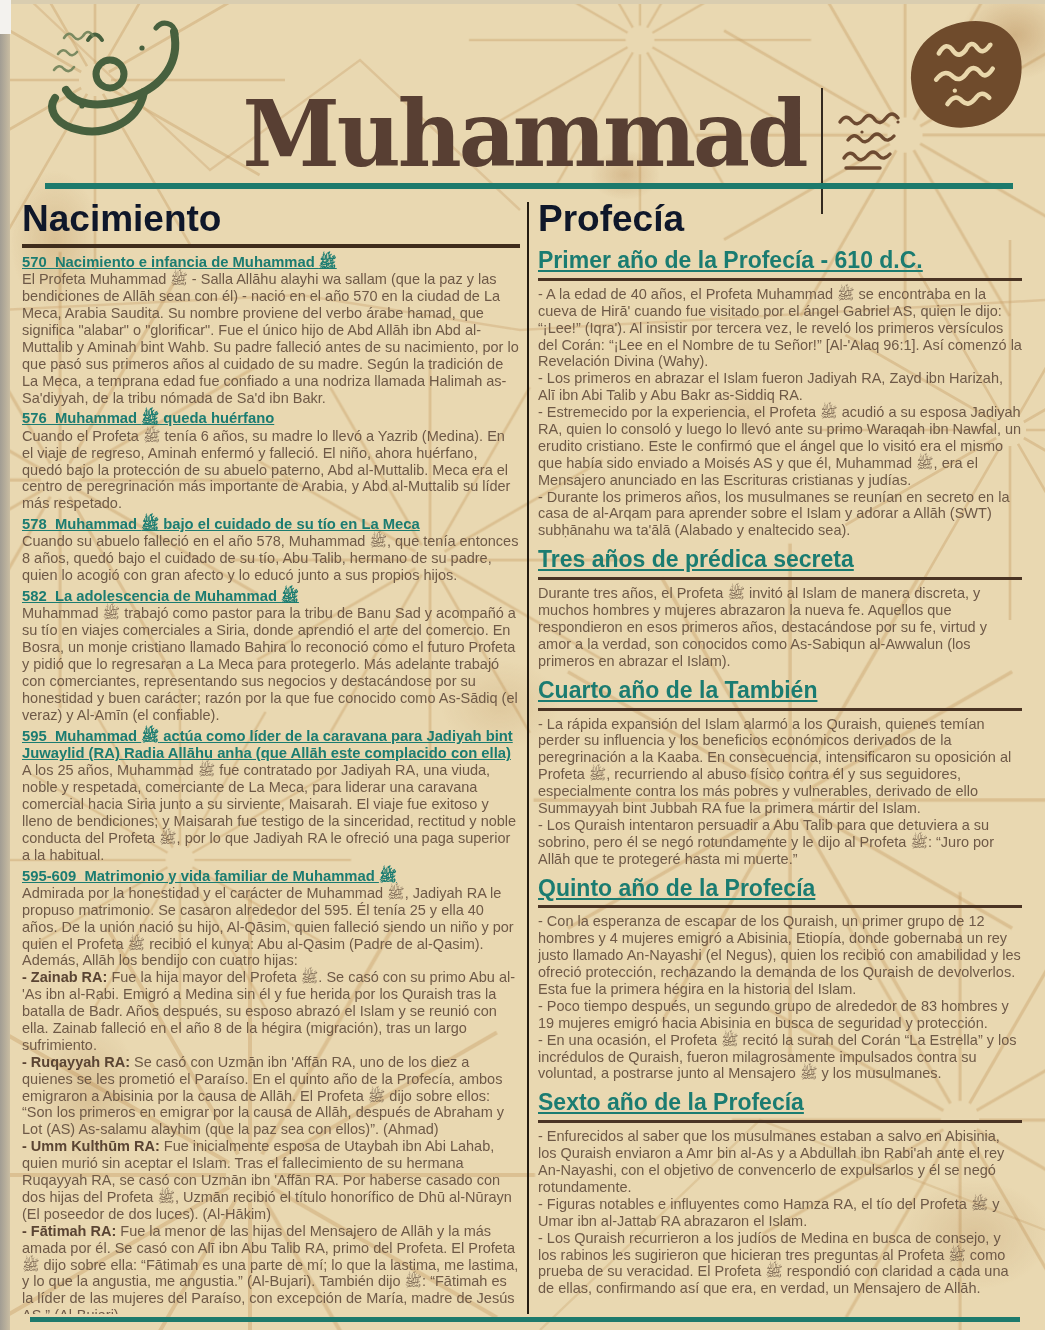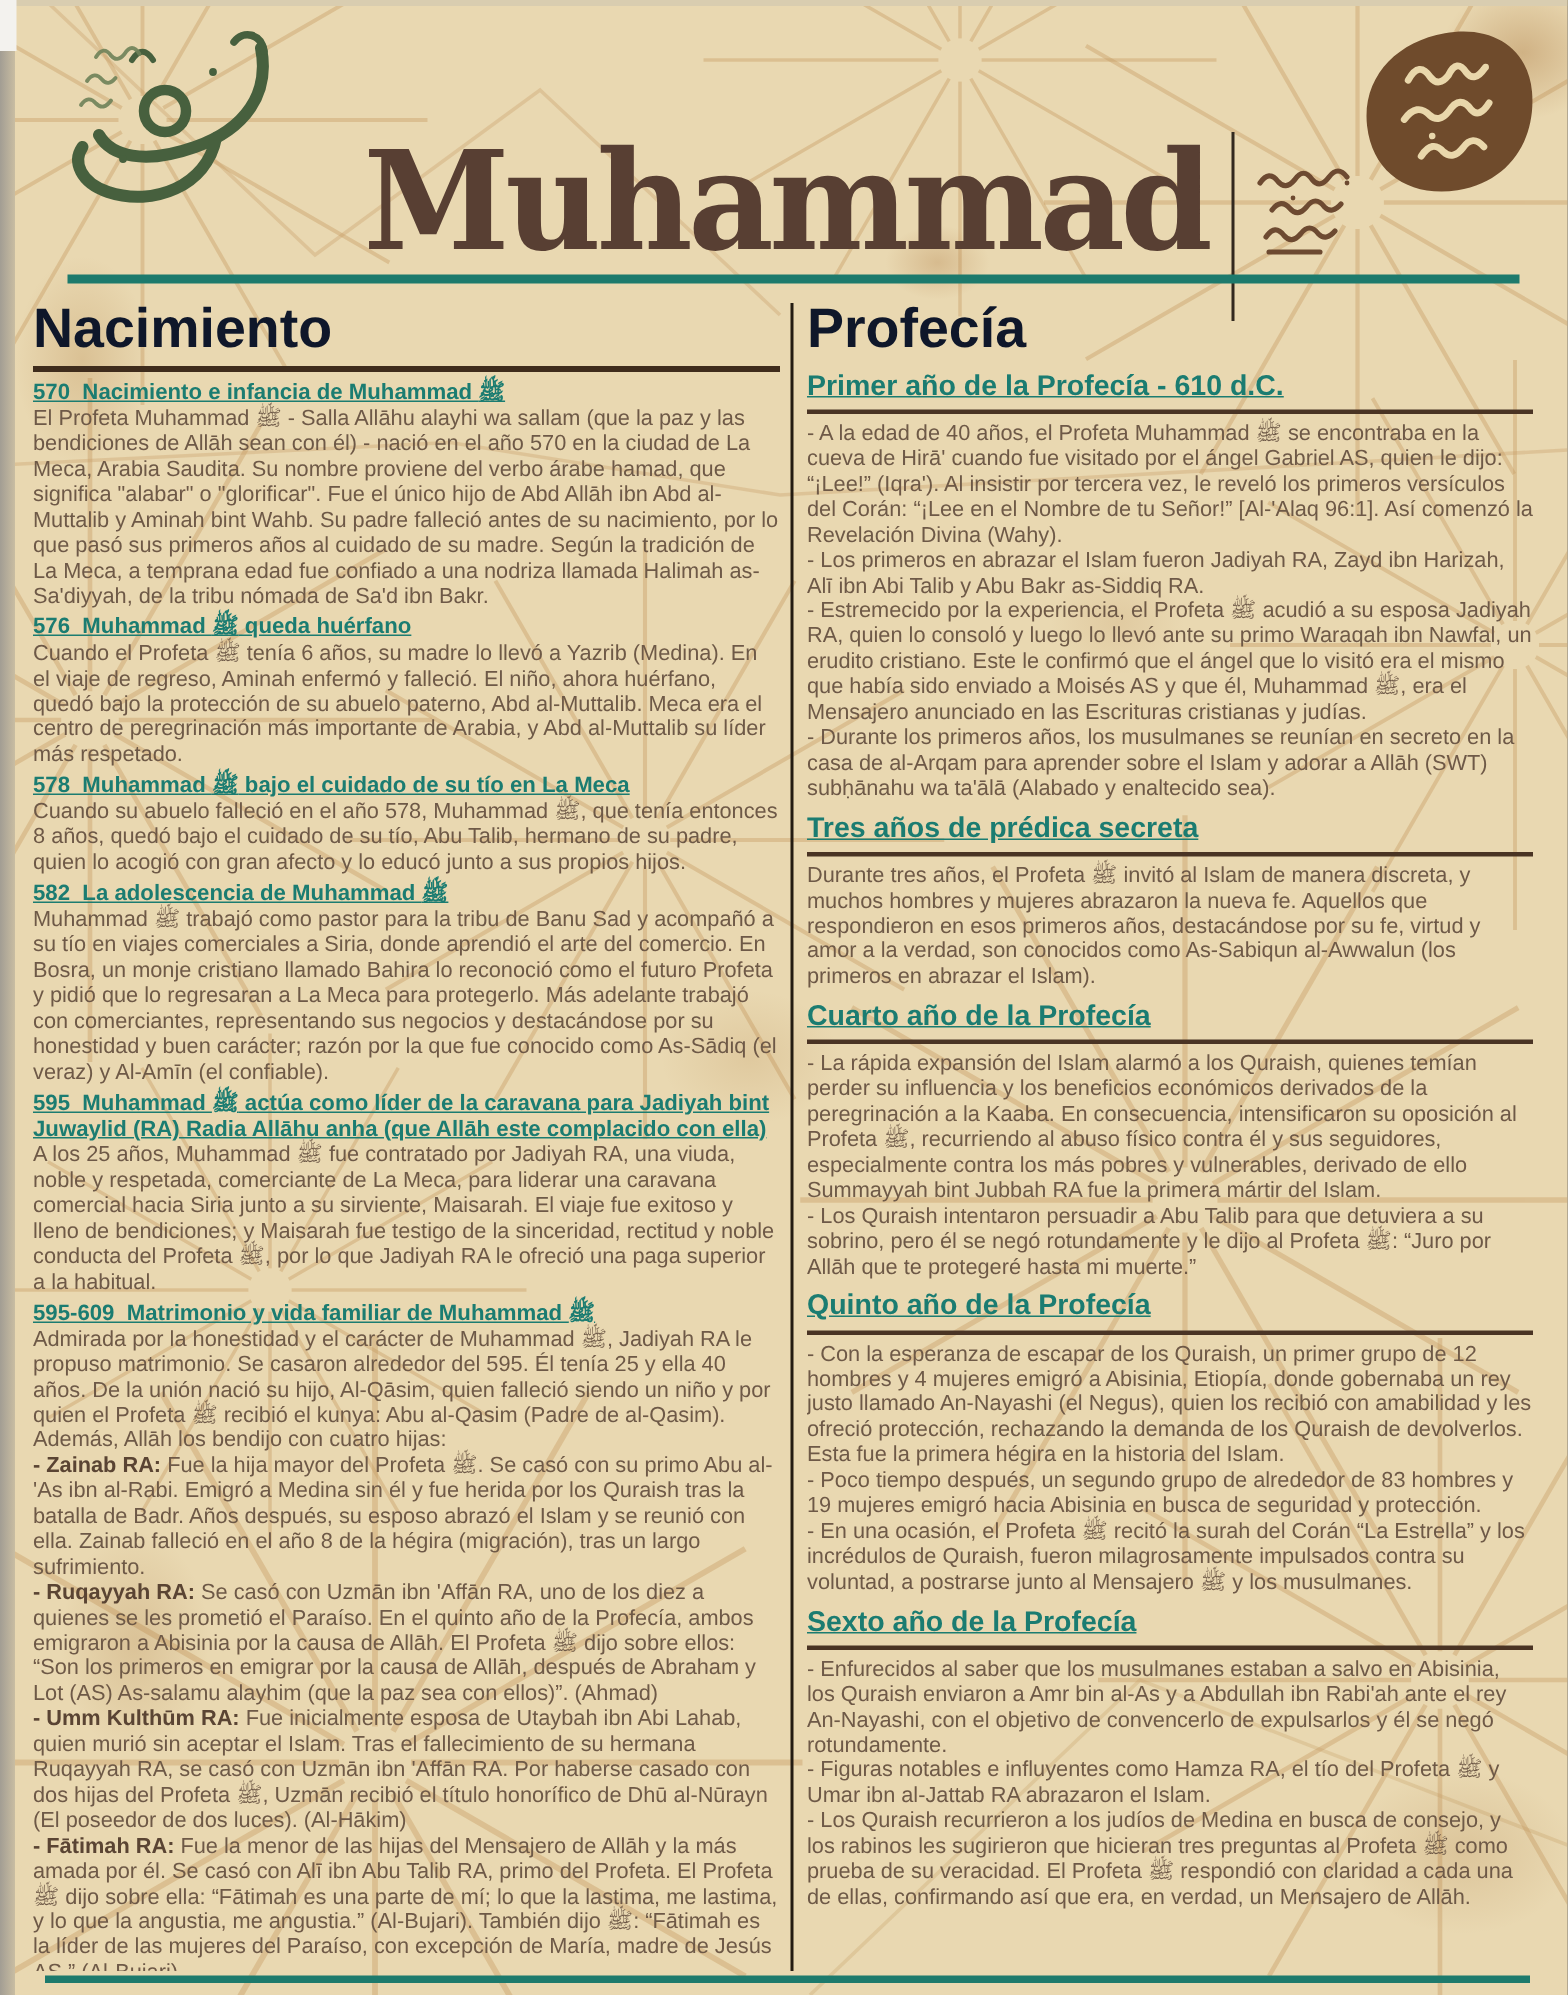--- a/index.html
+++ b/index.html
@@ -26,21 +26,21 @@
   .col-divider{position:absolute;left:527px;top:202px;width:2px;height:1112px;background:#241c12;}
 
   
   .column{position:absolute;top:198px;}
   .col-left{left:22px;width:498px;height:1116px;overflow:hidden;}
   .col-right{left:538px;width:484px;height:1116px;overflow:hidden;}
   .col-title{font-size:37px;font-weight:bold;color:#0f172a;letter-spacing:0;line-height:42px;}
   .col-title-rule{height:4px;background:#3f2c1c;margin:4px 0 6px 0;}
   .section{margin-top:3px;}
   .sec-heading{font-size:14.8px;font-weight:bold;color:#1b7c71;line-height:1.17;margin-top:4px;text-decoration:underline;}
-  .sec-heading.big{font-size:19px;margin-top:7px;}
+  .sec-heading.big{font-size:23px;margin-top:7px;}
   .sec-rule{height:3px;background:#4a3424;margin:4px 0 5px 0;}
   .body-p{margin:0;font-size:14.5px;line-height:1.165;color:#6e5947;}
   .body-p .lead{color:#5a4433;font-weight:bold;}
 
   
   .green-callig{position:absolute;left:24px;top:12px;}
   .salawat{position:absolute;left:832px;top:110px;}
   .seal{position:absolute;left:908px;top:18px;transform:rotate(-3deg);}
 </style>
 </head>
@@ -184,21 +184,21 @@
           <p class="body-p">- Los primeros en abrazar el Islam fueron Jadiyah RA, Zayd ibn Harizah, Alī ibn Abi Talib y Abu Bakr as-Siddiq RA.</p>
           <p class="body-p">- Estremecido por la experiencia, el Profeta ﷺ acudió a su esposa Jadiyah RA, quien lo consoló y luego lo llevó ante su primo Waraqah ibn Nawfal, un erudito cristiano. Este le confirmó que el ángel que lo visitó era el mismo que había sido enviado a Moisés AS y que él, Muhammad ﷺ, era el Mensajero anunciado en las Escrituras cristianas y judías.</p>
           <p class="body-p">- Durante los primeros años, los musulmanes se reunían en secreto en la casa de al-Arqam para aprender sobre el Islam y adorar a Allāh (SWT) subḥānahu wa ta'ālā (Alabado y enaltecido sea).</p>
         </div>
         <div class="section">
           <div class="sec-heading big">Tres años de prédica secreta</div>
           <div class="sec-rule"></div>
           <p class="body-p">Durante tres años, el Profeta ﷺ invitó al Islam de manera discreta, y muchos hombres y mujeres abrazaron la nueva fe. Aquellos que respondieron en esos primeros años, destacándose por su fe, virtud y amor a la verdad, son conocidos como As-Sabiqun al-Awwalun (los primeros en abrazar el Islam).</p>
         </div>
         <div class="section">
-          <div class="sec-heading big">Cuarto año de la Profecía</div>
+          <div class="sec-heading big">Cuarto año de la También</div>
           <div class="sec-rule"></div>
           <p class="body-p">- La rápida expansión del Islam alarmó a los Quraish, quienes temían perder su influencia y los beneficios económicos derivados de la peregrinación a la Kaaba. En consecuencia, intensificaron su oposición al Profeta ﷺ, recurriendo al abuso físico contra él y sus seguidores, especialmente contra los más pobres y vulnerables, derivado de ello Summayyah bint Jubbah RA fue la primera mártir del Islam.</p>
           <p class="body-p">- Los Quraish intentaron persuadir a Abu Talib para que detuviera a su sobrino, pero él se negó rotundamente y le dijo al Profeta ﷺ: “Juro por Allāh que te protegeré hasta mi muerte.”</p>
         </div>
         <div class="section">
           <div class="sec-heading big">Quinto año de la Profecía</div>
           <div class="sec-rule"></div>
           <p class="body-p">- Con la esperanza de escapar de los Quraish, un primer grupo de 12 hombres y 4 mujeres emigró a Abisinia, Etiopía, donde gobernaba un rey justo llamado An-Nayashi (el Negus), quien los recibió con amabilidad y les ofreció protección, rechazando la demanda de los Quraish de devolverlos. Esta fue la primera hégira en la historia del Islam.</p>
           <p class="body-p">- Poco tiempo después, un segundo grupo de alrededor de 83 hombres y 19 mujeres emigró hacia Abisinia en busca de seguridad y protección.</p>
           <p class="body-p">- En una ocasión, el Profeta ﷺ recitó la surah del Corán “La Estrella” y los incrédulos de Quraish, fueron milagrosamente impulsados contra su voluntad, a postrarse junto al Mensajero ﷺ y los musulmanes.</p>

